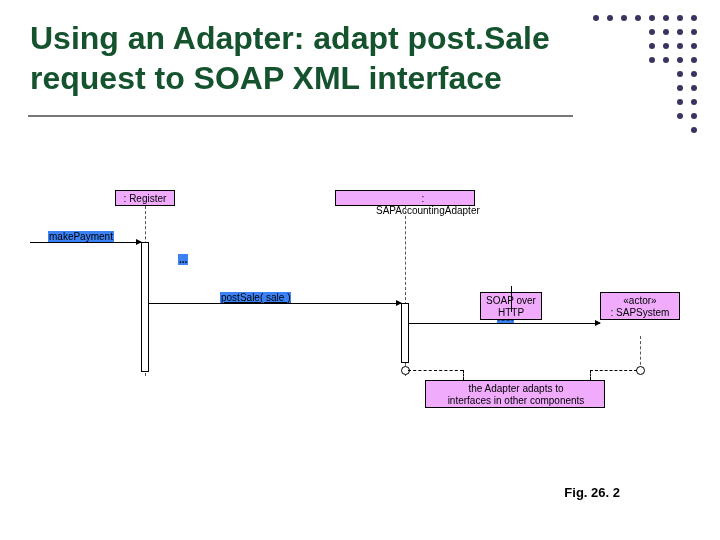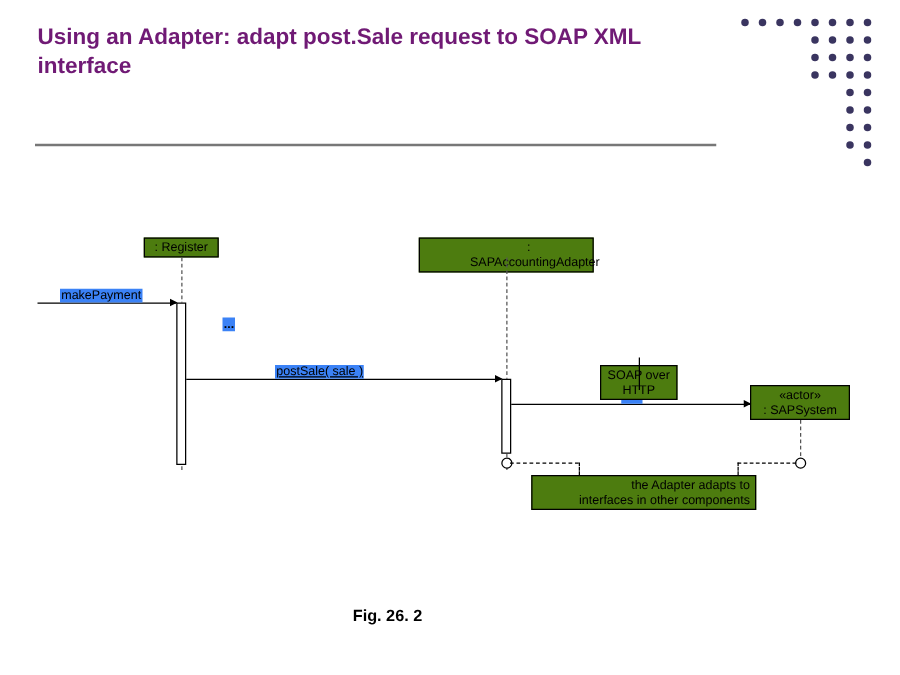--- a/index.html
+++ b/index.html
@@ -10,23 +10,23 @@
     background: #fff;
     font-family: Arial, Helvetica, sans-serif;
     position: relative;
     overflow: hidden;
   }
   .title {
     position: absolute;
     top: 18px;
     left: 30px;
     width: 520px;
-    font-size: 18px;
+    font-size: 32px;
     font-weight: 700;
-    color: #701a75;
+    color: #14532d;
     line-height: 1.25;
   }
   .title-underline {
     position: absolute;
     top: 115px;
     left: 28px;
     width: 545px;
     height: 2px;
     background: #777;
   }
@@ -42,21 +42,21 @@
     position: absolute;
     top: 190px;
     left: 30px;
     width: 670px;
     height: 260px;
     font-family: Arial, Helvetica, sans-serif;
   }
   .box {
     position: absolute;
     border: 1px solid #000;
-    background: #4d7c0f;
+    background: #f0abfc;
     font-size: 10px;
     text-align: center;
     padding: 2px 4px;
     box-sizing: border-box;
     line-height: 1.2;
   }
   .lifeline {
     position: absolute;
     width: 0;
     border-left: 1px dashed #555;
@@ -95,21 +95,21 @@
     font-size: 10px;
     background: #3b82f6;
     padding: 0 1px;
     white-space: nowrap;
   }
   .caption {
     position: absolute;
     top: 485px;
     left: 0;
     width: 620px;
-    text-align: center;
+    text-align: right;
     font-size: 13px;
     font-weight: 700;
     color: #000;
   }
 </style>
 </head>
 <body>
 
 <div class="title">Using an Adapter: adapt post.Sale request to SOAP XML interface</div>
 <div class="title-underline"></div>
@@ -146,22 +146,22 @@
       <circle cx="94" cy="106" r="3"></circle>
         <circle cx="108" cy="106" r="3"></circle>
       <circle cx="108" cy="120" r="3"></circle>
     </g>
   </svg>
 </div>
 
 <div class="diagram">
 
   <div class="box" style="left:85px; top:0; width:60px; height:16px;">: Register</div>
-  <div class="box" style="left:305px; top:0; width:140px; height:28px;padding-left:40px;">: SAPAccountingAdapter</div>
-  <div class="box" style="left:570px; top:118px; width:80px; height:28px; white-space:pre-line;">«actor»
+  <div class="box" style="left:305px; top:0; width:140px; height:16px;padding-left:40px;">: SAPAccountingAdapter</div>
+  <div class="box" style="left:570px; top:102px; width:80px; height:28px; white-space:pre-line;">«actor»
 : SAPSystem</div>
 
   <div class="lifeline" style="left:115px; top:16px; height:170px;"></div>
   <div class="lifeline" style="left:375px; top:16px; height:170px;"></div>
   <div class="lifeline" style="left:610px; top:146px; height:34px;"></div>
 
   <div class="activation" style="left:111px; top:52px; height:130px;"></div>
   <div class="activation" style="left:371px; top:113px; height:60px;"></div>
 
   <div class="arrow" style="left:0; top:52px; width:111px;"></div>
@@ -172,21 +172,21 @@
   <div class="arrow" style="left:119px; top:113px; width:252px;"></div>
   <div class="msg" style="left:190px; top:102px;text-decoration:underline;">postSale( sale )</div>
 
   <div class="arrow" style="left:379px; top:133px; width:191px;"></div>
   <div class="msg" style="left:455px; top:122px;margin-left:12px;">xxx</div>
 
   <div class="box" style="left:450px; top:68px; width:62px; height:28px; white-space:pre-line;margin-top:34px;">SOAP over
 HTTP</div>
   <div style="position:absolute; left:481px; top:96px; width:0; height:26px; border-left:1px solid #000;"></div>
 
-  <div class="box" style="left:395px; top:190px; width:180px; height:28px; white-space:pre-line; text-align:right; padding-left:6px;">the Adapter adapts to
+  <div class="box" style="left:395px; top:190px; width:180px; height:28px; white-space:pre-line; text-align:center; padding-left:6px;">the Adapter adapts to
 interfaces in other components</div>
 
   <div class="hollow-dot" style="left:371px; top:176px;"></div>
   <div style="position:absolute; left:378px; top:180px; width:55px; height:0; border-top:1px dashed #000;"></div>
   <div style="position:absolute; left:433px; top:180px; width:0; height:10px; border-left:1px dashed #000;"></div>
 
   <div class="hollow-dot" style="left:606px; top:176px;"></div>
   <div style="position:absolute; left:560px; top:180px; width:47px; height:0; border-top:1px dashed #000;"></div>
   <div style="position:absolute; left:560px; top:180px; width:0; height:10px; border-left:1px dashed #000;"></div>
 

